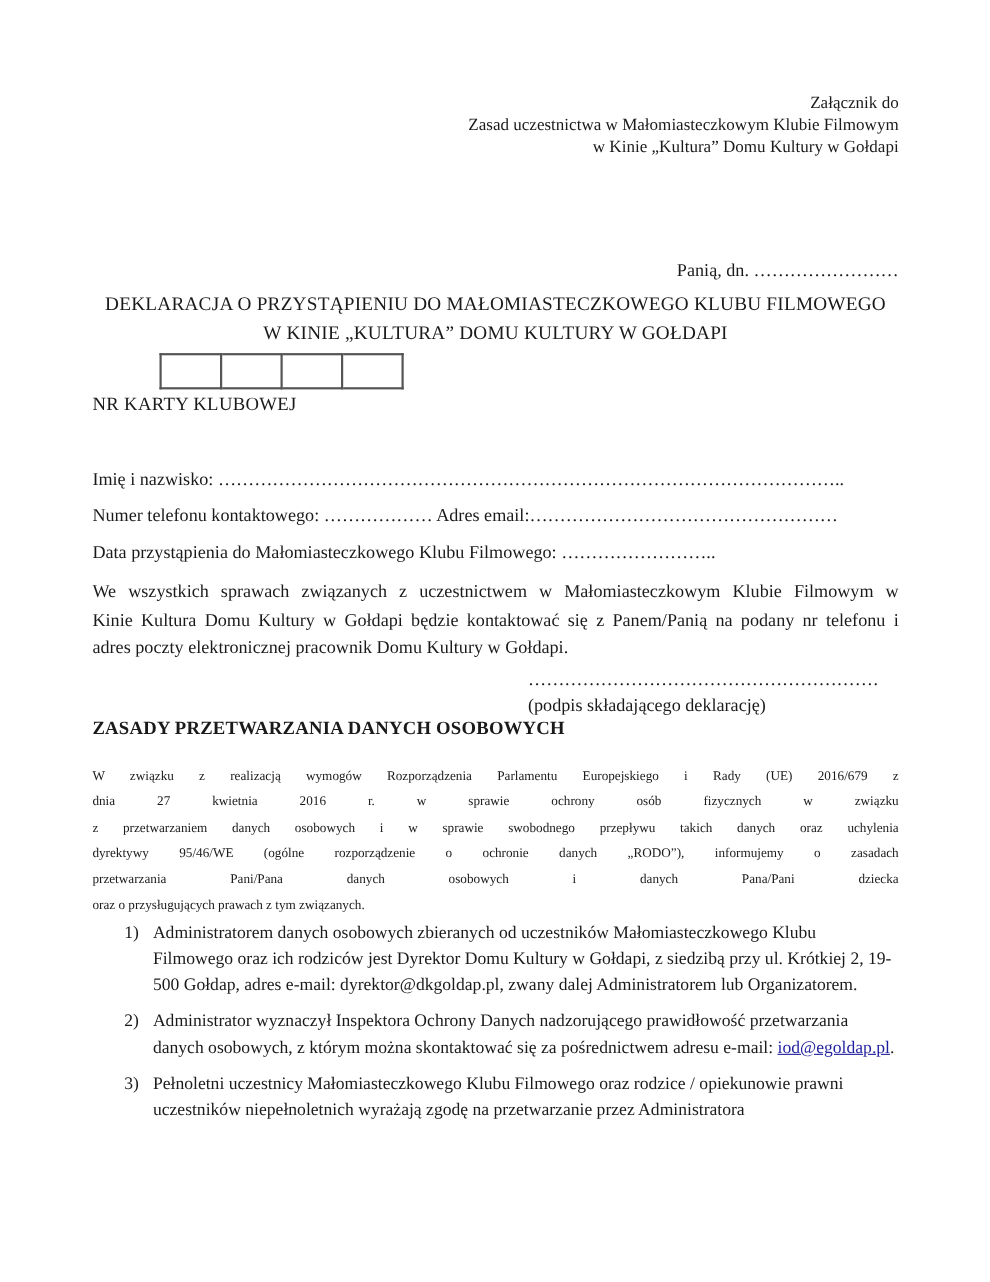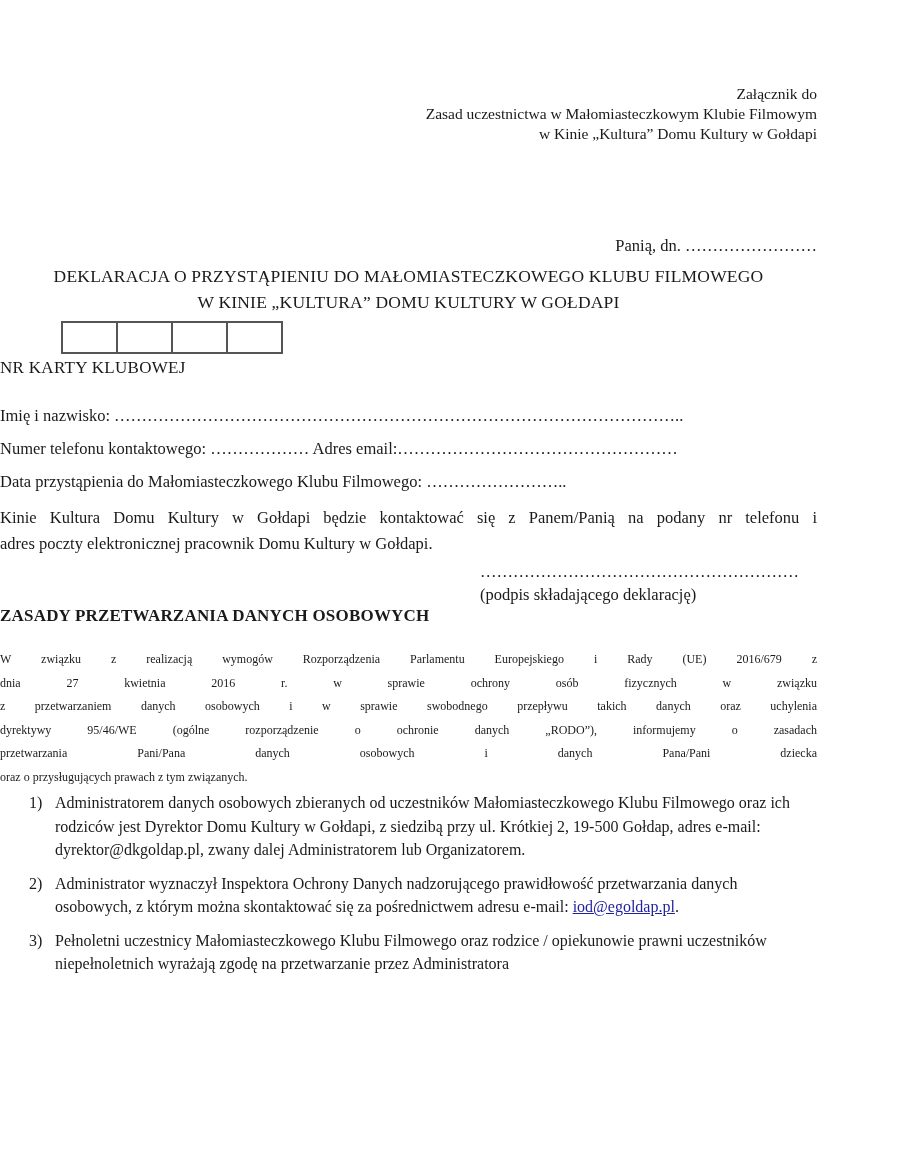--- a/index.html
+++ b/index.html
@@ -1,32 +1,32 @@
 <!DOCTYPE html>
 <html lang="pl"><head>
 <meta charset="utf-8">
 <style>
   * { margin: 0; padding: 0; box-sizing: border-box; }
   html, body { background: #ffffff; }
   body { width: 900px; height: 1165px; font-family: "Liberation Serif", "DejaVu Serif", serif; color: #1a1a1a; overflow: hidden; }
   .page { width: 900px; height: 1165px; background: #ffffff; position: relative; }
-  .content { padding-right: 83px; }
+  .content { padding-left: 84px; padding-right: 83px; }
 
   .attachment-note { padding-top: 84px; text-align: right; font-size: 15.5px; line-height: 20px; }
 
   .date-line { margin-top: 92px; text-align: right; font-size: 16.5px; line-height: 20px; }
 
   .doc-title { margin-top: 7px; text-align: center; font-size: 17.5px; line-height: 26px; letter-spacing: 0.2px; }
 
   .card-block { margin-top: 6px; }
   .card-boxes { border-collapse: collapse; margin-left: 61px; }
   .card-boxes td { width: 55px; height: 31px; border: 2px solid #555555; }
   .card-label { margin-top: 4px; font-size: 17px; letter-spacing: 0.3px; }
 
-  .fields { margin-top: 28px; }
+  .fields { margin-top: 48px; }
   .field { font-size: 16.5px; line-height: 20px; margin-bottom: 13px; white-space: nowrap; overflow: hidden; }
 
   .contact-para { margin-top: 7px; font-size: 16.5px; line-height: 25.5px; }
   .jl { text-align: justify; text-align-last: justify; -moz-text-align-last: justify; }
 
   .signature { margin-top: 6px; margin-left: auto; margin-right: 17px; width: 320px; font-size: 16.5px; }
   .signature-dots { line-height: 20px; white-space: nowrap; overflow: hidden; }
   .signature-caption { margin-top: 3px; line-height: 20px; }
 
   .rodo-heading { font-size: 17px; font-weight: bold; letter-spacing: 0.2px; line-height: 22px; }
@@ -73,20 +73,21 @@
       <div class="card-label">NR KARTY KLUBOWEJ</div>
     </div>
 
     <div class="fields">
       <div class="field">Imię i nazwisko: …………………………………………………………………………………………..</div>
       <div class="field">Numer telefonu kontaktowego: ……………… Adres email:……………………………………………</div>
       <div class="field">Data przystąpienia do Małomiasteczkowego Klubu Filmowego: ……………………..</div>
     </div>
 
     <div class="contact-para">
+      <div class="jl">We wszystkich sprawach związanych z uczestnictwem w Małomiasteczkowym Klubie Filmowym w</div>
       <div class="jl">Kinie Kultura Domu Kultury w Gołdapi będzie kontaktować się z Panem/Panią na podany nr telefonu i</div>
       <div>adres poczty elektronicznej pracownik Domu Kultury w Gołdapi.</div>
     </div>
 
     <div class="signature">
       <div class="signature-dots">……………………………………………………</div>
       <div class="signature-caption">(podpis składającego deklarację)</div>
     </div>
 
     <div class="rodo-heading">ZASADY PRZETWARZANIA DANYCH OSOBOWYCH</div>

